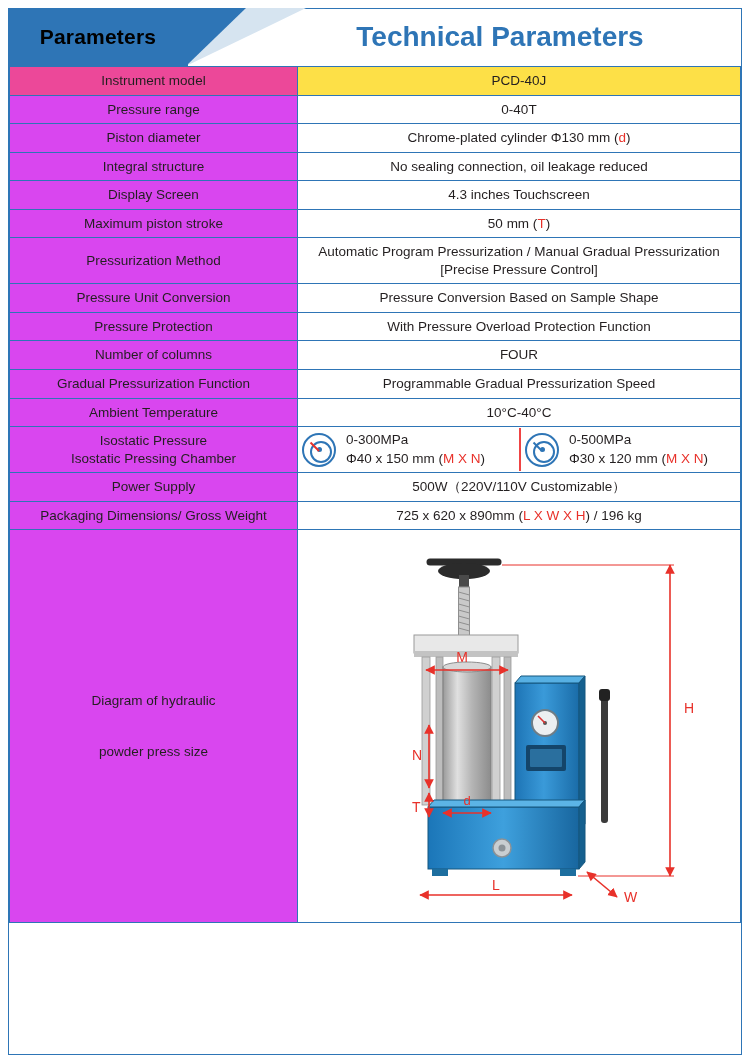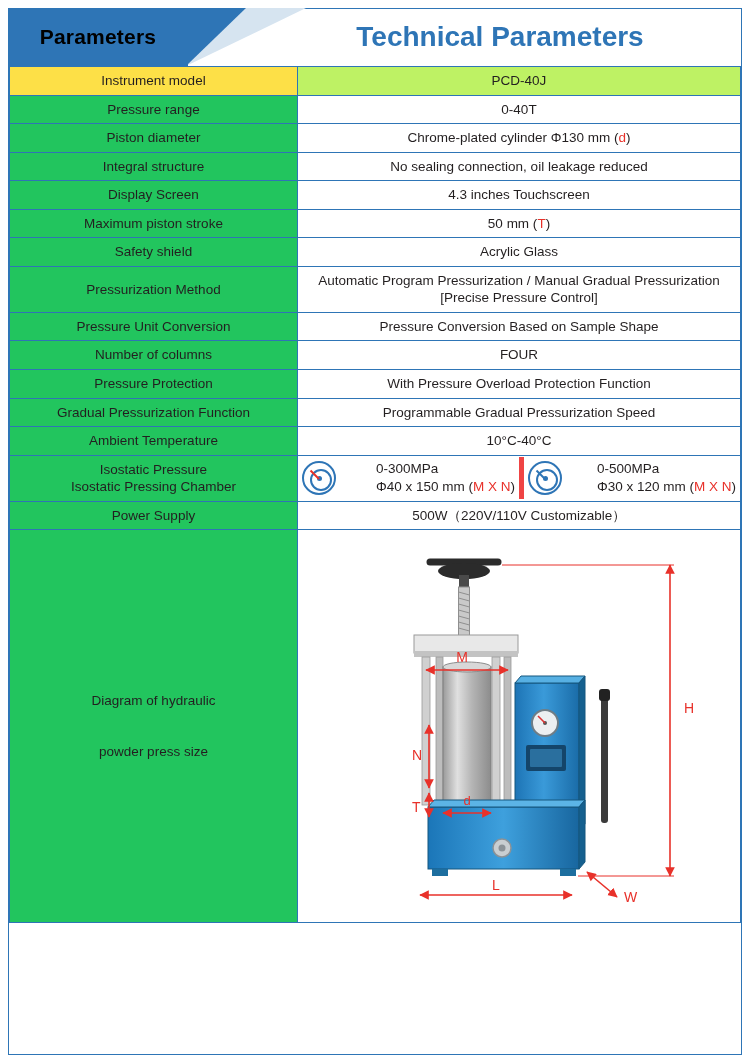--- a/index.html
+++ b/index.html
@@ -91,46 +91,46 @@
   table.spec td {
     border: 1px solid #2e75b6;
     font-size: 13.5px;
     text-align: center;
     vertical-align: middle;
     padding: 5px 4px;
     line-height: 1.3;
   }
   td.label {
     width: 288px;
-    background: #22c55e;
+    background: #d946ef;
   }
   tr.first-row td {
-    background: #bef264;
+    background: #fde047;
     height: 28px;
   }
-  tr.first-row td.label { background: #fde047; }
+  tr.first-row td.label { background: #ec4899; }
   .red { color: #e8312a; }
 
   .two-line { line-height: 1.25; }
 
   
   .iso-cells {
     display: flex;
     width: 100%;
   }
   .iso-half {
     flex: 1 1 50%;
     display: flex;
     align-items: center;
-    justify-content: space-between;
+    justify-content: flex-start;
     gap: 10px;
     padding: 3px 4px;
   }
   .iso-half + .iso-half {
-    border-left: 5px solid #ef4444;
+    border-left: 2px solid #ef4444;
   }
   .iso-text {
     text-align: left;
     font-size: 13.5px;
     line-height: 1.35;
   }
   .gauge {
     width: 34px; height: 34px;
     border-radius: 50%;
     border: 2px solid #2e75b6;
@@ -225,41 +225,37 @@
       </tr>
       <tr>
         <td class="label">Display Screen</td>
         <td>4.3 inches Touchscreen</td>
       </tr>
       <tr>
         <td class="label">Maximum piston stroke</td>
         <td><span>50 mm (</span><span class="red">T</span><span>)</span></td>
       </tr>
       <tr>
-        <td class="label">Safety shield</td>
-        <td>Acrylic Glass</td>
-      </tr>
-      <tr>
         <td class="label">Pressurization Method</td>
         <td class="two-line">
           <div>Automatic Program Pressurization / Manual Gradual Pressurization</div>
           <div>[Precise Pressure Control]</div>
         </td>
       </tr>
       <tr>
         <td class="label">Pressure Unit Conversion</td>
         <td>Pressure Conversion Based on Sample Shape</td>
       </tr>
       <tr>
+        <td class="label">Pressure Protection</td>
+        <td>With Pressure Overload Protection Function</td>
+      </tr>
+      <tr>
         <td class="label">Number of columns</td>
         <td>FOUR</td>
-      </tr>
-      <tr>
-        <td class="label">Pressure Protection</td>
-        <td>With Pressure Overload Protection Function</td>
       </tr>
       <tr>
         <td class="label">Gradual Pressurization Function</td>
         <td>Programmable Gradual Pressurization Speed</td>
       </tr>
       <tr>
         <td class="label">Ambient Temperature</td>
         <td>10°C-40°C</td>
       </tr>
 
@@ -288,20 +284,24 @@
                 <div><span>Φ30 x 120 mm (</span><span class="red">M X N</span><span>)</span></div>
               </div>
             </div>
           </div>
         </td>
       </tr>
 
       <tr>
         <td class="label">Power Supply</td>
         <td>500W（220V/110V Customizable）</td>
+      </tr>
+      <tr>
+        <td class="label">Packaging Dimensions/ Gross Weight</td>
+        <td><span>725 x 620 x 890mm (</span><span class="red">L X W X H</span><span>) / 196 kg</span></td>
       </tr>
 
       <tr class="diagram-row">
         <td class="label diagram-label-cell">
           <span class="l1">Diagram of hydraulic</span>
           <span>powder press size</span>
         </td>
         <td class="diagram-cell">
           <div class="diagram-wrap">
             <svg class="press" width="440" height="382" viewBox="0 0 440 382" xmlns="http://www.w3.org/2000/svg">

